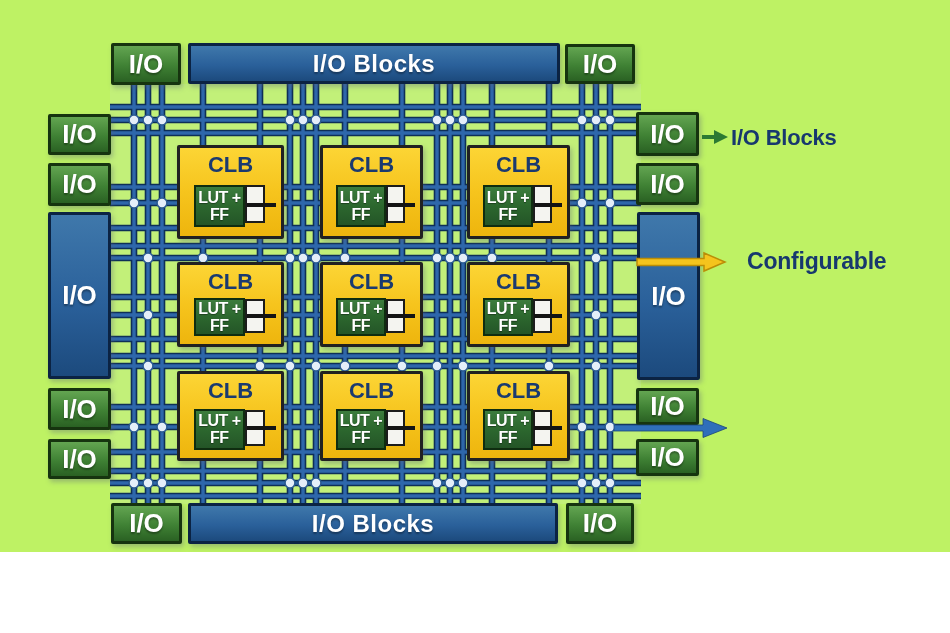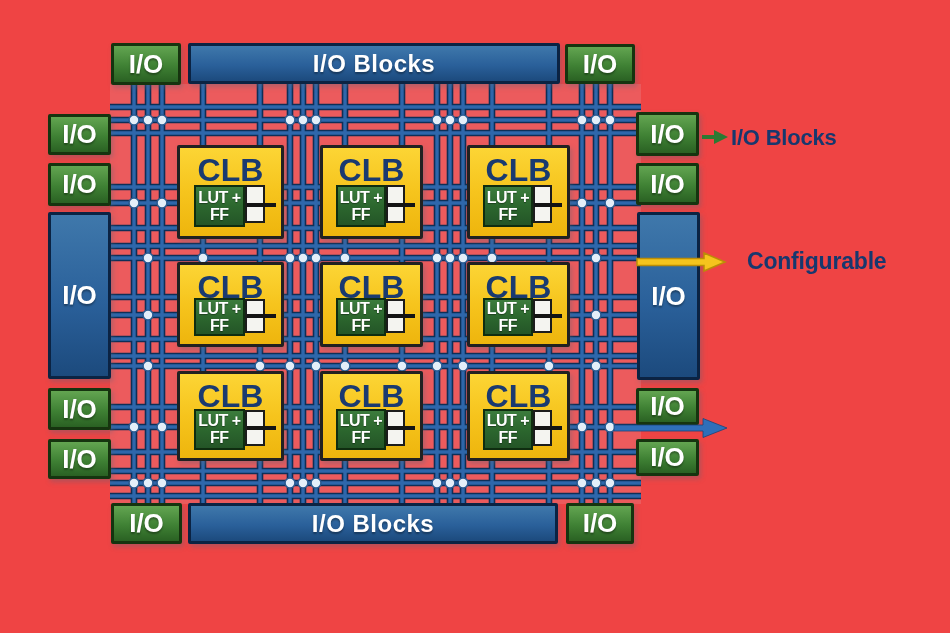--- a/index.html
+++ b/index.html
@@ -1,17 +1,17 @@
 <!DOCTYPE html>
 <html><head>
 <meta charset="utf-8">
 <style>
   html,body{margin:0;padding:0;background:#ffffff;}
   .stage{
-    position:relative;width:950px;height:633px;background:#ef4444;
+    position:relative;width:950px;height:552px;background:#bef264;
     font-family:"Liberation Sans",sans-serif;overflow:hidden;
   }
   .layer{position:absolute;left:0;top:0;width:950px;height:633px;pointer-events:none;}
   
   #route-dark{fill:none;stroke:#0e2f57;stroke-width:6.6;}
   #route-mid{fill:none;stroke:#2e67ab;stroke-width:3.4;}
   #route-dots circle{fill:#e4eef9;stroke:#2a5a90;stroke-width:1.6;}
   
   .blk{
     position:absolute;display:flex;align-items:center;justify-content:center;
@@ -29,21 +29,21 @@
   }
   .bar{font-size:24px;letter-spacing:.5px;}
   
   .clb-block{
     position:absolute;box-sizing:border-box;border-radius:2px;
     background:linear-gradient(180deg,#fcd535 0%,#f6c41d 50%,#eeb50d 100%);
     border:3px solid #212121;box-shadow:2px 3px 5px rgba(90,100,120,.38);
   }
   .clb-label{
     position:absolute;top:4px;left:0;right:0;text-align:center;
-    font-weight:bold;font-size:32px;color:#1a3a70;
+    font-weight:bold;font-size:22px;color:#1a3a70;
   }
   .lut{
     position:absolute;left:13.5%;top:42%;width:51%;height:48%;
     background:linear-gradient(180deg,#3c7c3d 0%,#2c672e 50%,#245527 100%);
     border:2px solid #0f2d10;box-sizing:border-box;
     display:flex;flex-direction:column;align-items:center;justify-content:center;
     color:#fff;font-weight:bold;font-size:16px;line-height:17px;letter-spacing:-.5px;
     text-shadow:0 1px 1px rgba(0,0,0,.4);
   }
   .notch{

